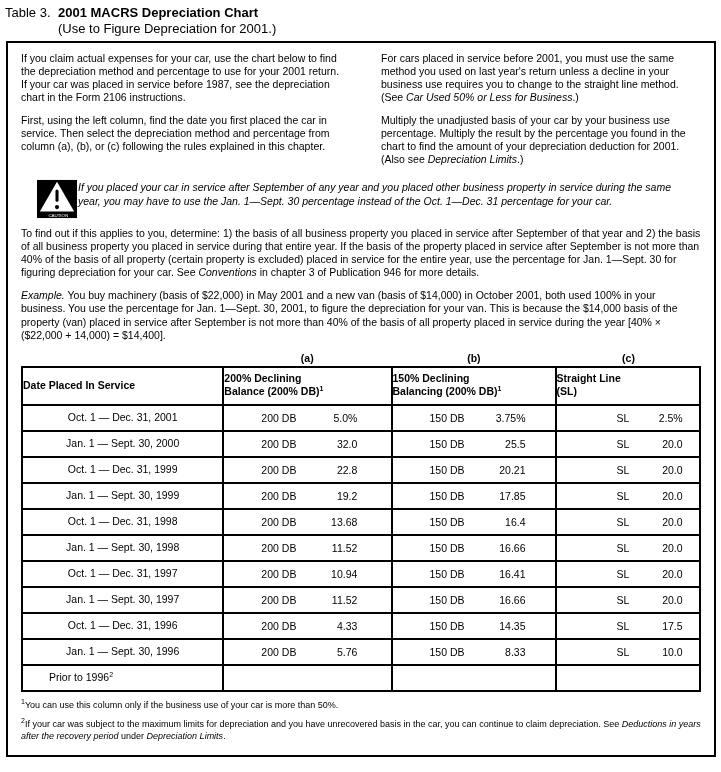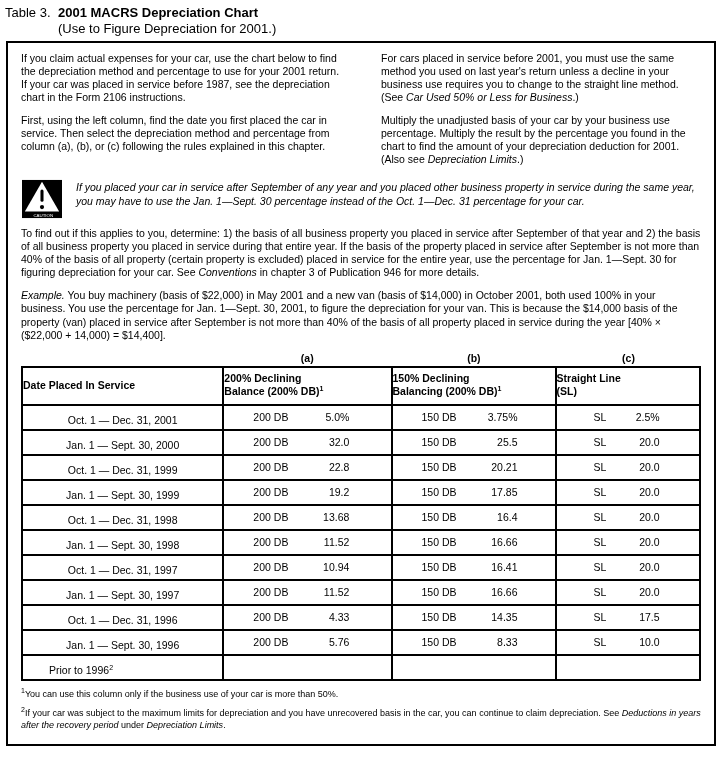--- a/index.html
+++ b/index.html
@@ -33,22 +33,21 @@
     column-gap:40px;
     padding:0 13px;
     font-size:10.5px;
     line-height:1.24;
   }
   .intro-grid p{margin:0 0 10px;}
 
   .caution-row{
     display:flex;
     align-items:flex-start;
-    gap:13px;
-    padding:3px 13px 4px;
+    padding:3px 28px 4px;
     font-size:10.5px;
     line-height:1.3;
   }
   .caution-text{font-style:italic;padding-top:2px;}
   .caution-icon{flex:none;}
 
   .body-par{
     padding:0 13px;
     font-size:10.5px;
     line-height:1.25;
@@ -81,29 +80,29 @@
     text-align:left;
     padding:4px 0 5px;
     vertical-align:middle;
   }
   th.th-date{text-align:center;}
   th.th-a,th.th-b,th.th-c{padding-left:12px;}
   .hl{display:block;line-height:1.3;}
 
   td.date-cell{
     text-align:center;
-    padding:5px 0 0;
+    padding:5px 0 7px;
     white-space:nowrap;
     margin-top:15px;
   }
   td.date-cell.prior{text-align:left;padding-left:26px;}
-  td.val-cell{padding:5px 4px 6px;white-space:nowrap;}
+  td.val-cell{padding:5px 12px 6px;white-space:nowrap;}
   td.val-cell .m{display:inline-block;margin-left:25px;width:52px;}
   td.val-cell .v{display:inline-block;width:44px;text-align:right;}
-  td.val-cell.col-c .m{margin-left:33px;width:26px;}
+  td.val-cell.col-c .m{margin-left:48px;width:26px;}
   td.val-cell.col-c .v{width:40px;}
 
   
   .footnotes{padding:7px 13px 0;font-size:9px;line-height:1.4;}
   .footnotes p{margin:0 0 6px;}
 </style>
 </head>
 <body>
 
 <div class="title-block">

